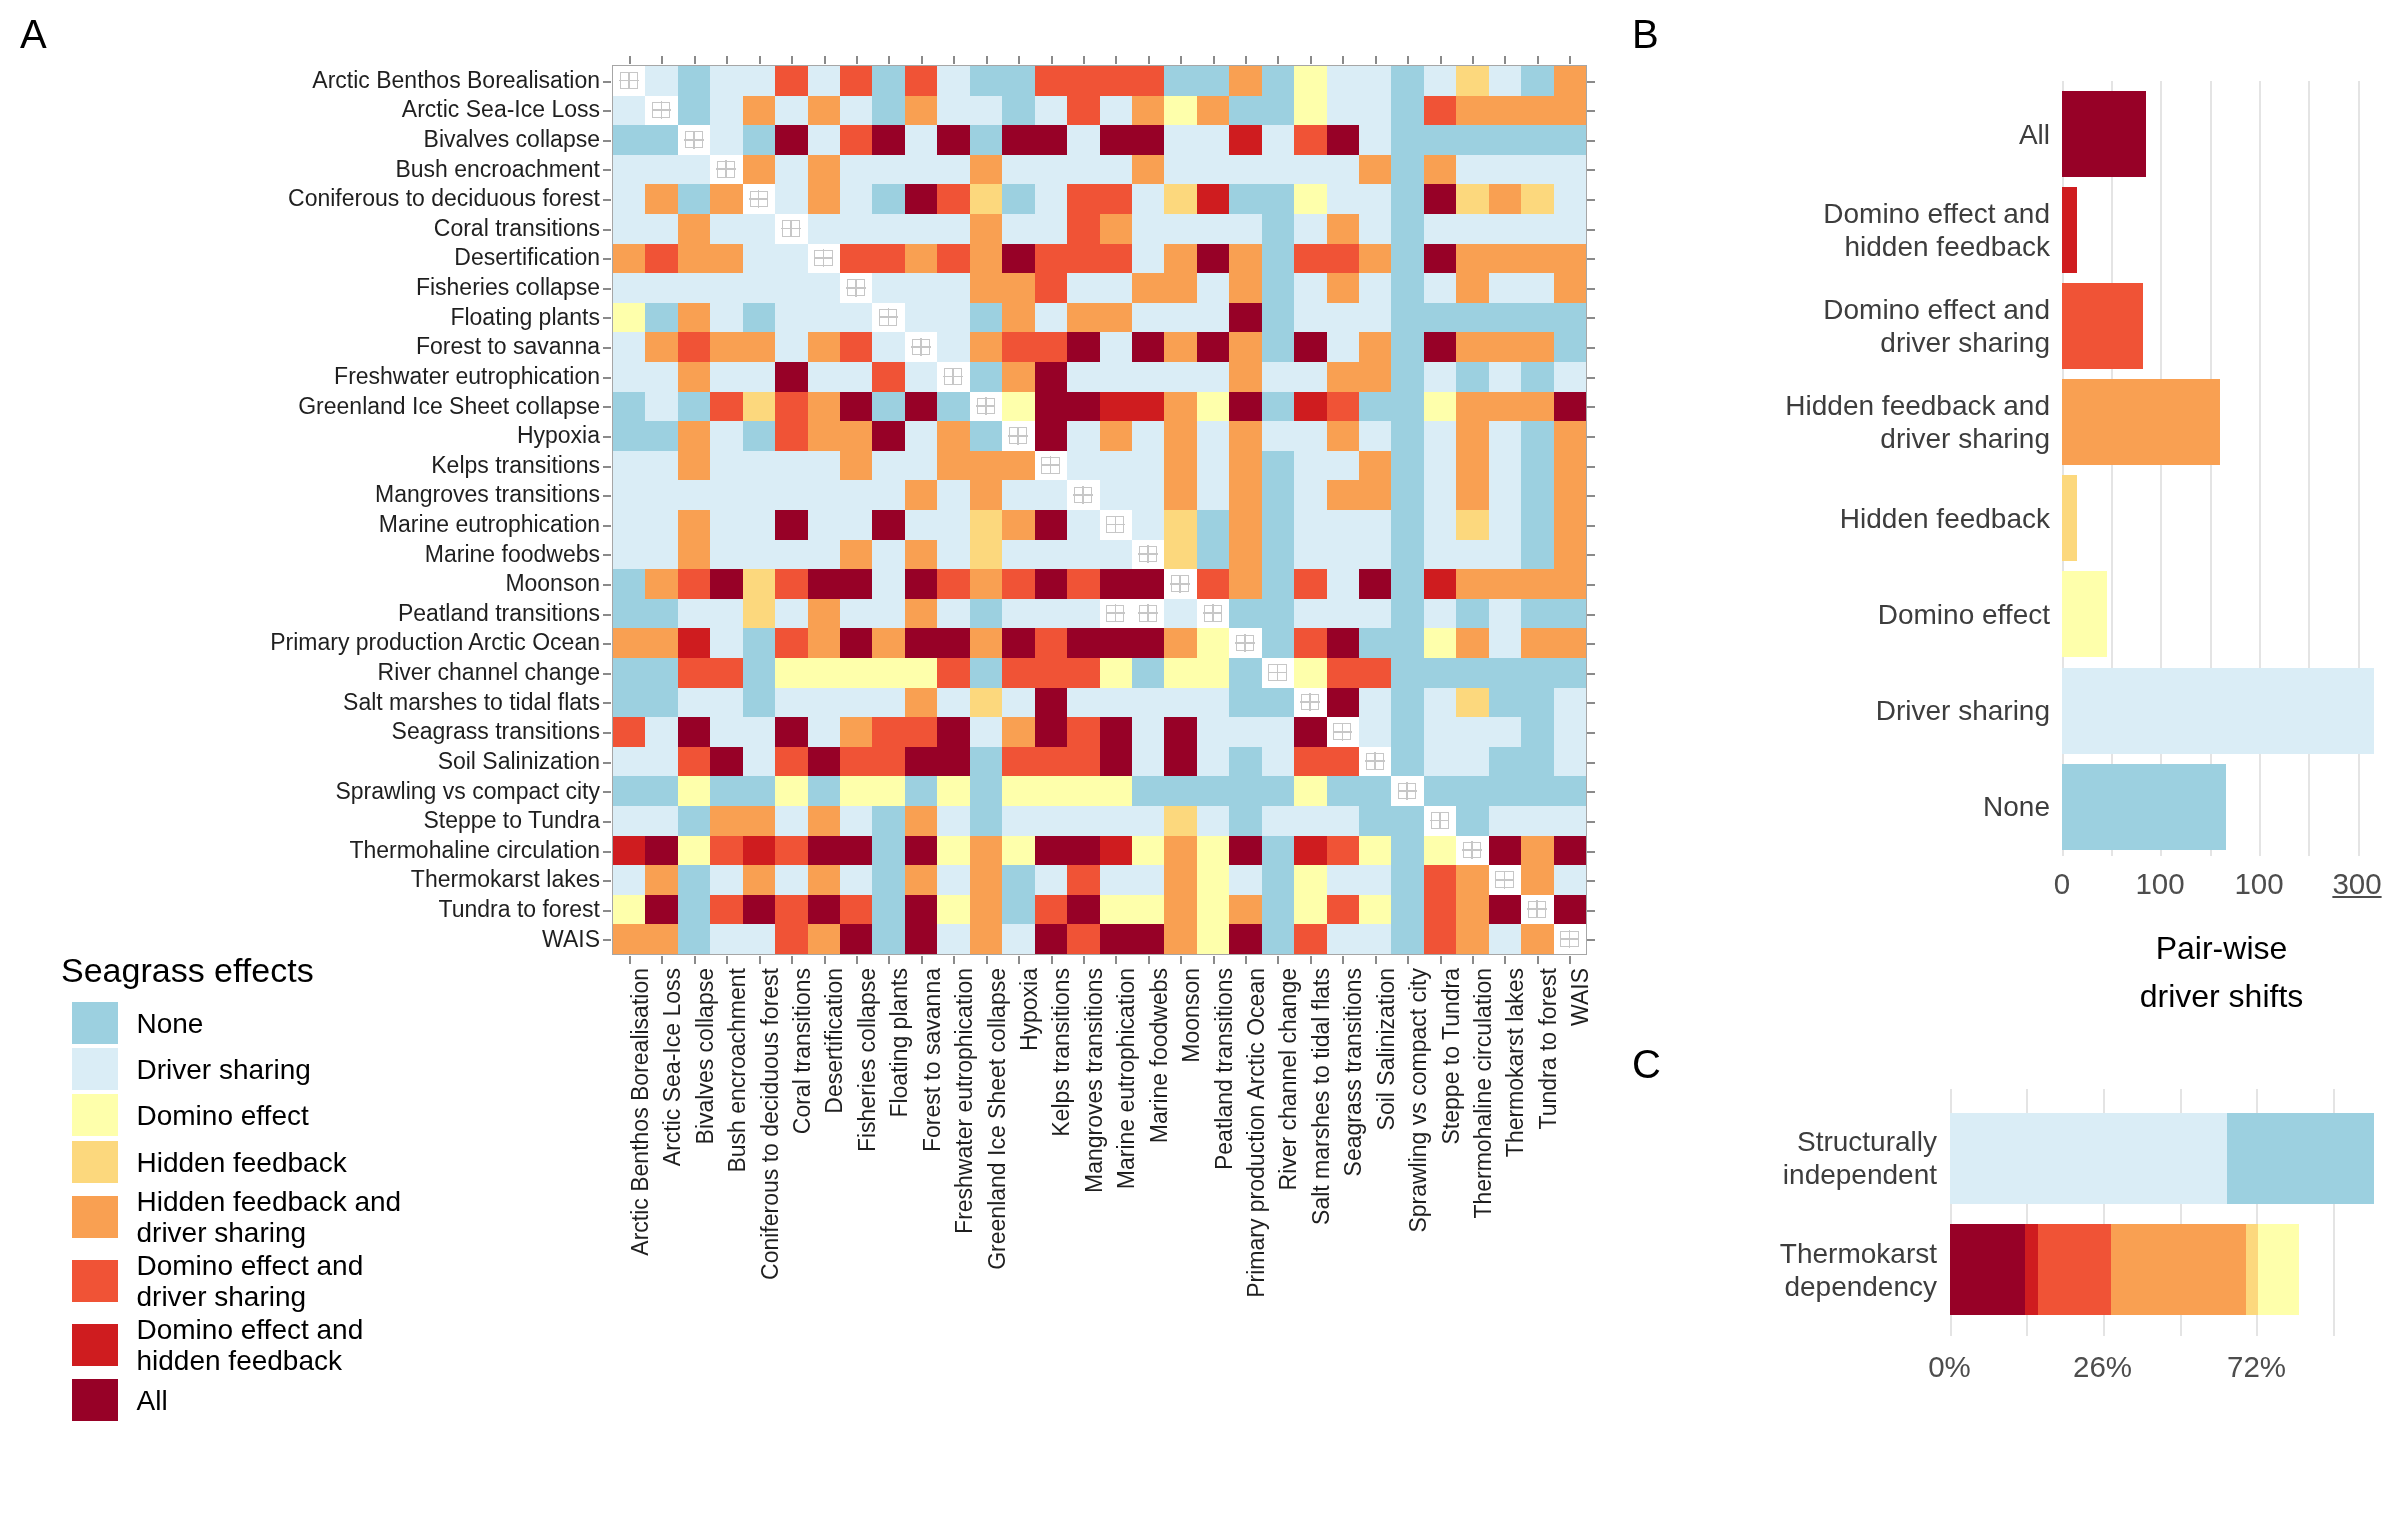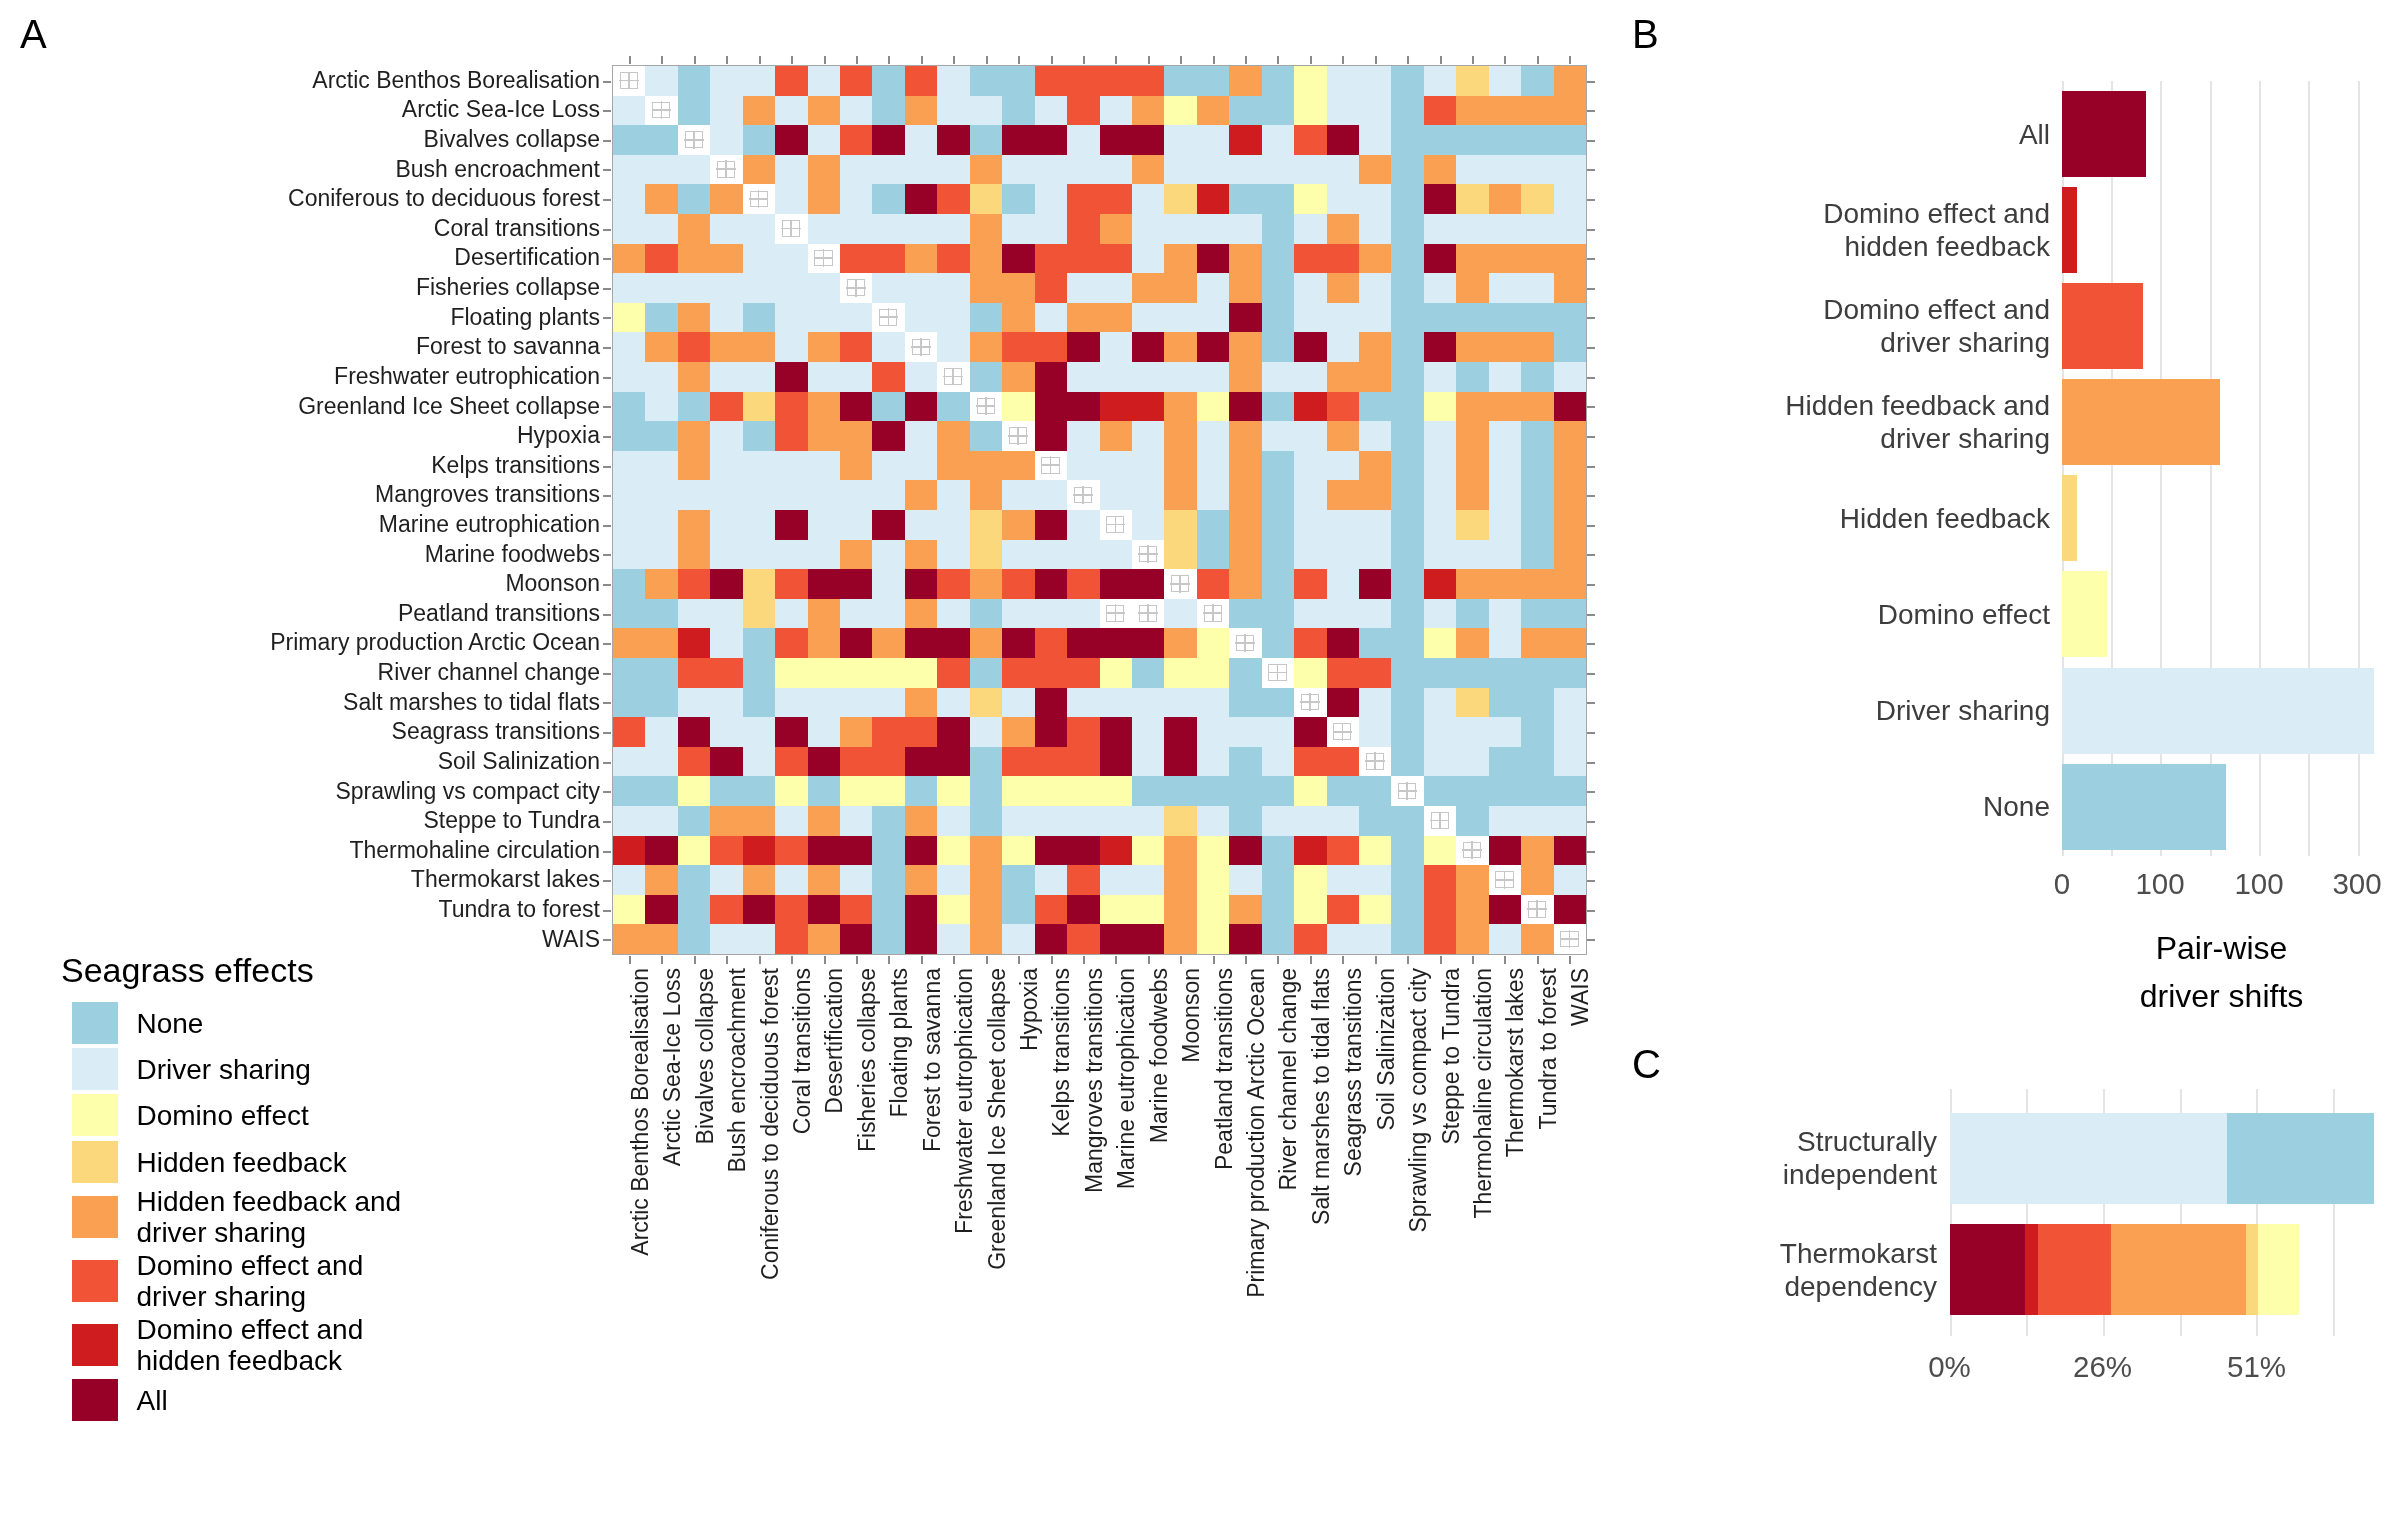--- a/index.html
+++ b/index.html
@@ -1253,21 +1253,21 @@
       <div class="bcatlab" style="left: 1677px; width: 373px; top: 502px;">Hidden feedback</div>
       <div class="bbar" title="Domino effect: 46" style="left: 2062px; top: 571px; width: 45px; height: 86px; background: rgb(254, 255, 171);"></div>
       <div class="bcatlab" style="left: 1677px; width: 373px; top: 598px;">Domino effect</div>
       <div class="bbar" title="Driver sharing: 316" style="left: 2062px; top: 668px; width: 312px; height: 86px; background: rgb(218, 237, 246);"></div>
       <div class="bcatlab" style="left: 1677px; width: 373px; top: 694px;">Driver sharing</div>
       <div class="bbar" title="None: 166" style="left: 2062px; top: 764px; width: 164px; height: 86px; background: rgb(156, 208, 224);"></div>
       <div class="bcatlab" style="left: 1677px; width: 373px; top: 790px;">None</div>
       <div class="bticklab" style="left: 2020px; top: 867px; width: 84px;">0</div>
       <div class="bticklab" style="left: 2118px; top: 867px; width: 84px;">100</div>
       <div class="bticklab" style="left: 2217px; top: 867px; width: 84px;">100</div>
-      <div class="bticklab" style="left: 2315px; top: 867px; width: 84px;">300</div>
+      <div class="bticklab" style="left: 2315px; top: 867px; width: 84px; text-decoration: underline;">300</div>
       <div class="axtitle" style="left: 2057px; width: 329px; top: 924px;">Pair-wise
 driver shifts</div>
     </div>
   <div id="panelC">
       <div class="gridline" style="left: 1950px; top: 1089px; width: 1.7px; height: 247px;"></div>
       <div class="gridline" style="left: 2026px; top: 1089px; width: 1.7px; height: 247px;"></div>
       <div class="gridline" style="left: 2103px; top: 1089px; width: 1.7px; height: 247px;"></div>
       <div class="gridline" style="left: 2180px; top: 1089px; width: 1.7px; height: 247px;"></div>
       <div class="gridline" style="left: 2256px; top: 1089px; width: 1.7px; height: 247px;"></div>
       <div class="gridline" style="left: 2333px; top: 1089px; width: 1.7px; height: 247px;"></div>
@@ -1278,16 +1278,16 @@
       <div class="cseg" title="Structural dependency — 9.8%" style="left: 1950px; top: 1224px; width: 75px; height: 91px; background: rgb(151, 1, 39);"></div>
       <div class="cseg" title="Structural dependency — 1.7%" style="left: 2025px; top: 1224px; width: 13px; height: 91px; background: rgb(207, 28, 31);"></div>
       <div class="cseg" title="Structural dependency — 9.5%" style="left: 2038px; top: 1224px; width: 73px; height: 91px; background: rgb(240, 83, 54);"></div>
       <div class="cseg" title="Structural dependency — 17.6%" style="left: 2111px; top: 1224px; width: 135px; height: 91px; background: rgb(249, 160, 82);"></div>
       <div class="cseg" title="Structural dependency — 1.6%" style="left: 2246px; top: 1224px; width: 12.3px; height: 91px; background: rgb(252, 216, 125);"></div>
       <div class="cseg" title="Structural dependency — 5.3%" style="left: 2258px; top: 1224px; width: 41px; height: 91px; background: rgb(254, 255, 171);"></div>
       <div class="bcatlab" style="left: 1564px; width: 373px; top: 1237px;">Thermokarst
 dependency</div>
       <div class="bticklab" style="left: 1899px; top: 1350px; width: 101px;">0%</div>
       <div class="bticklab" style="left: 2052px; top: 1350px; width: 101px;">26%</div>
-      <div class="bticklab" style="left: 2206px; top: 1350px; width: 101px;">51%</div>
+      <div class="bticklab" style="left: 2206px; top: 1350px; width: 101px;">72%</div>
     </div>
 </div>
 
 
 </body></html>

